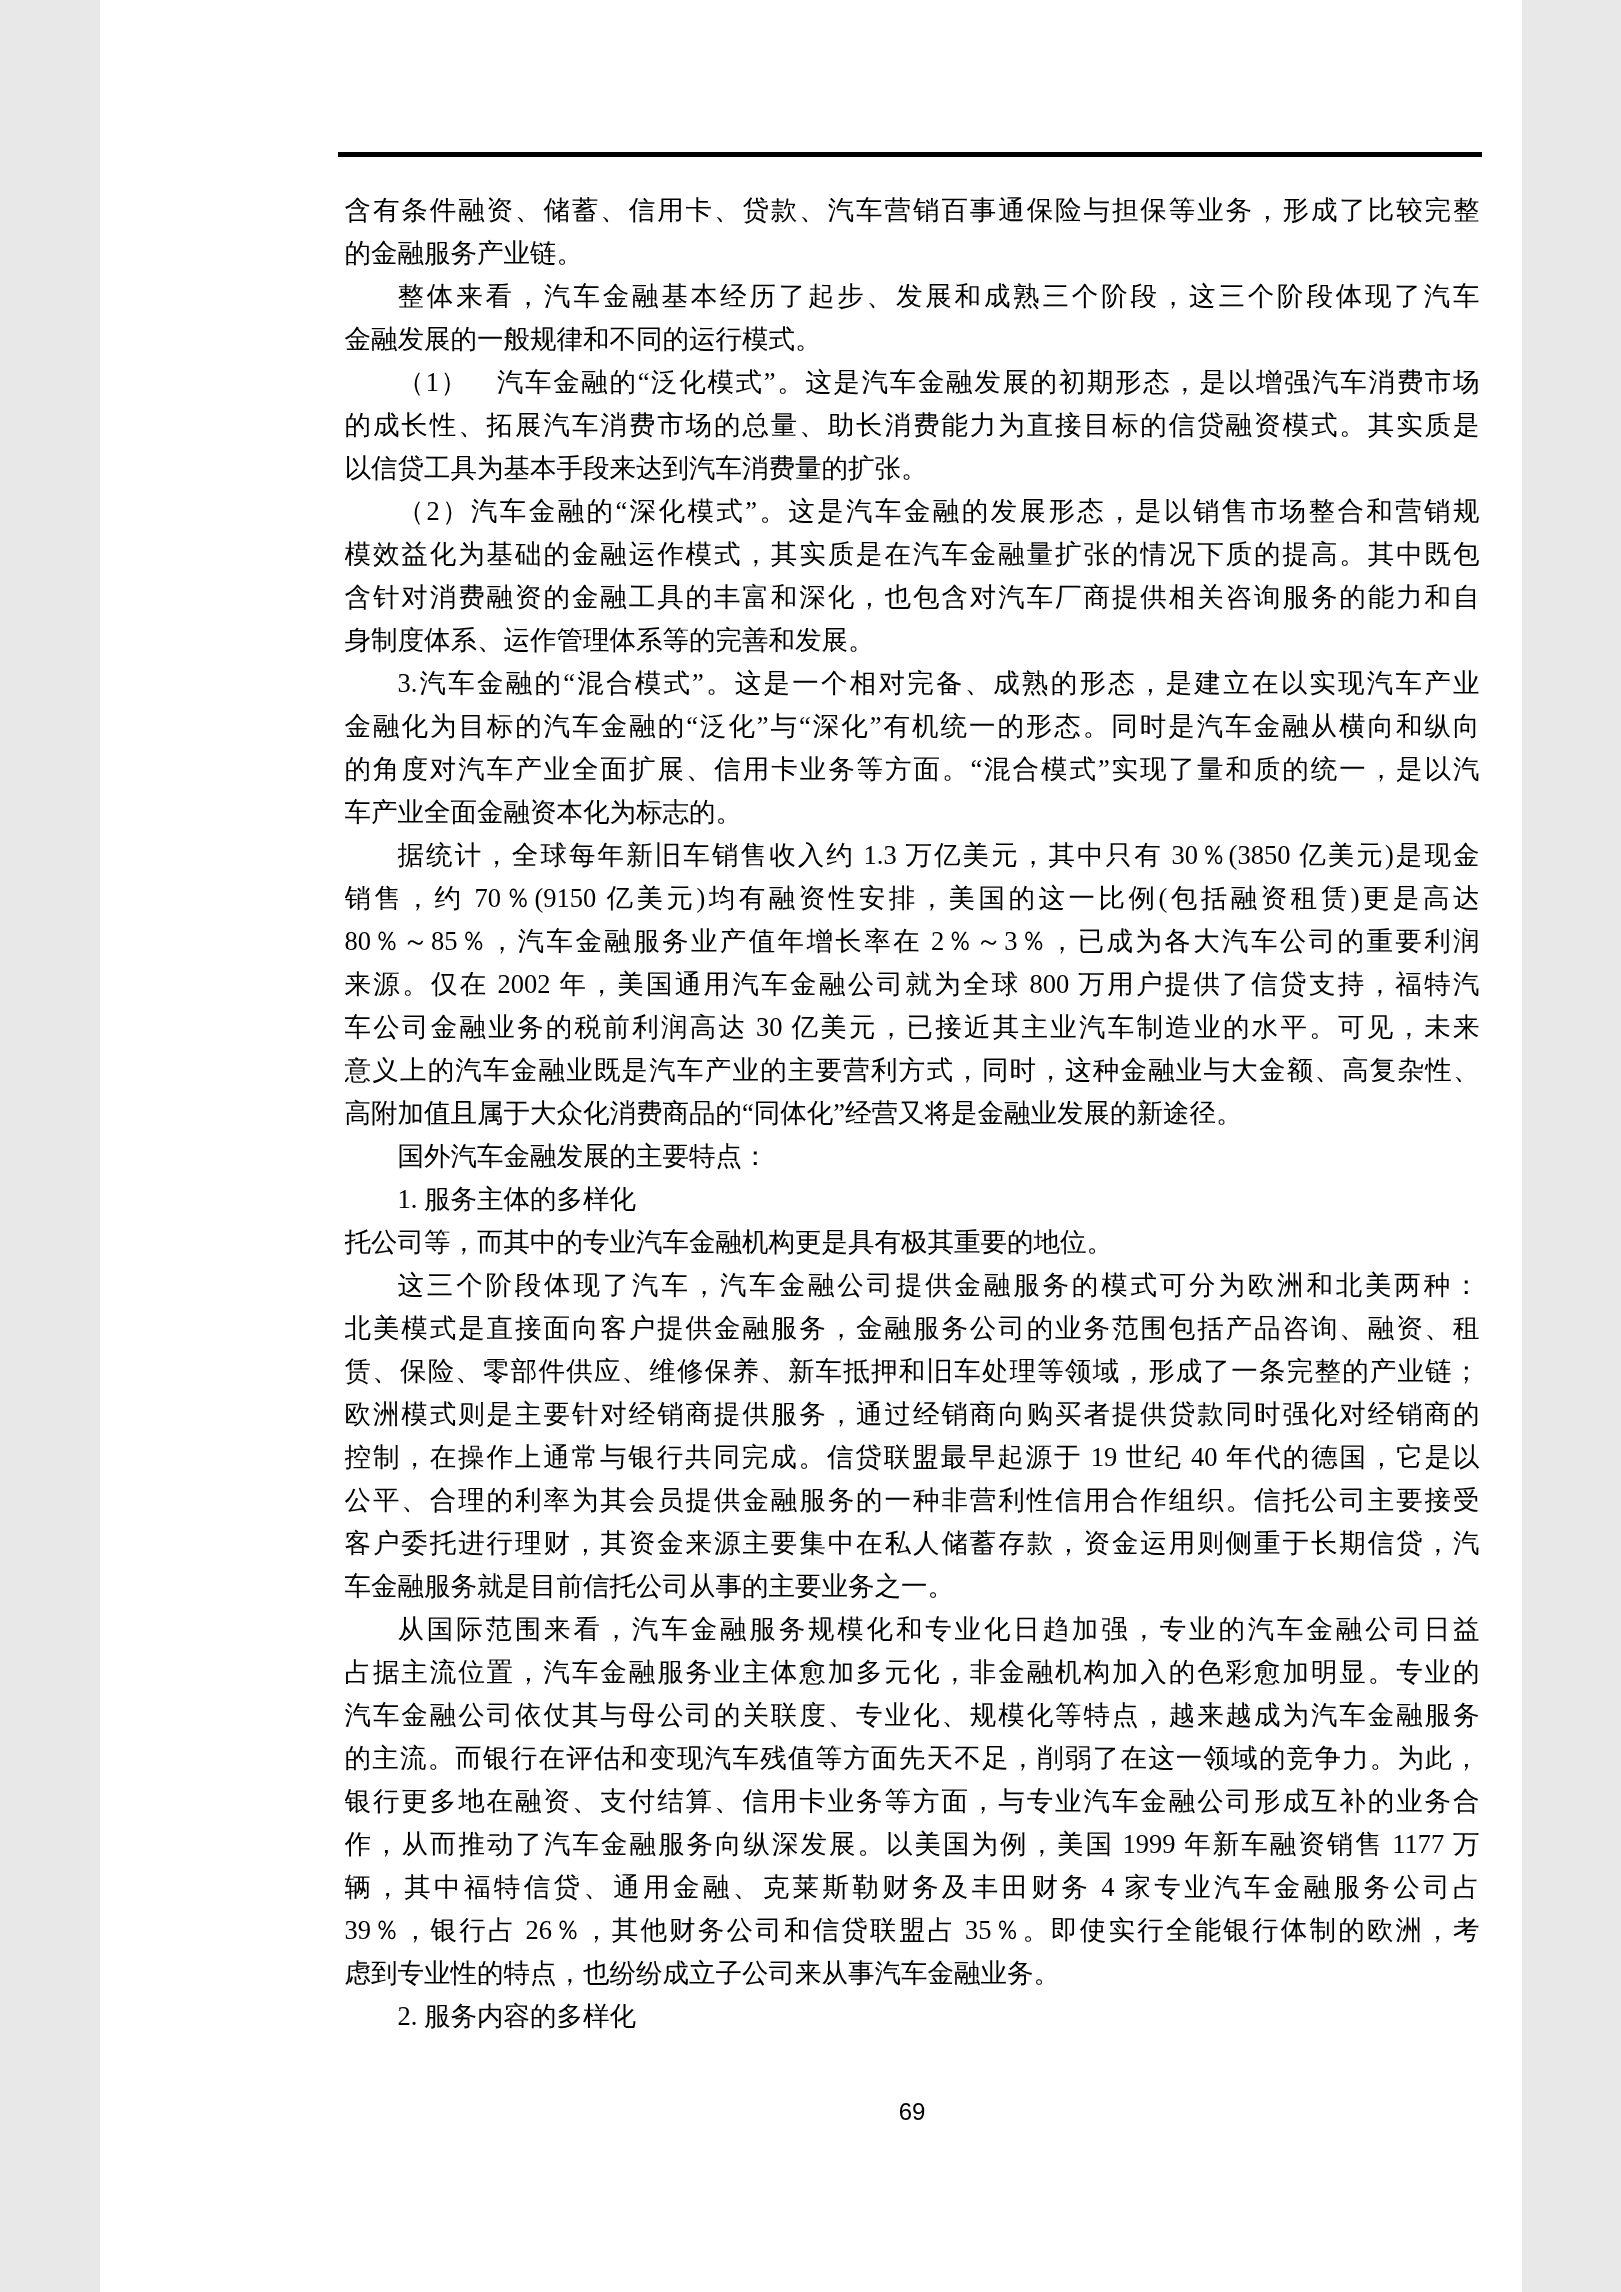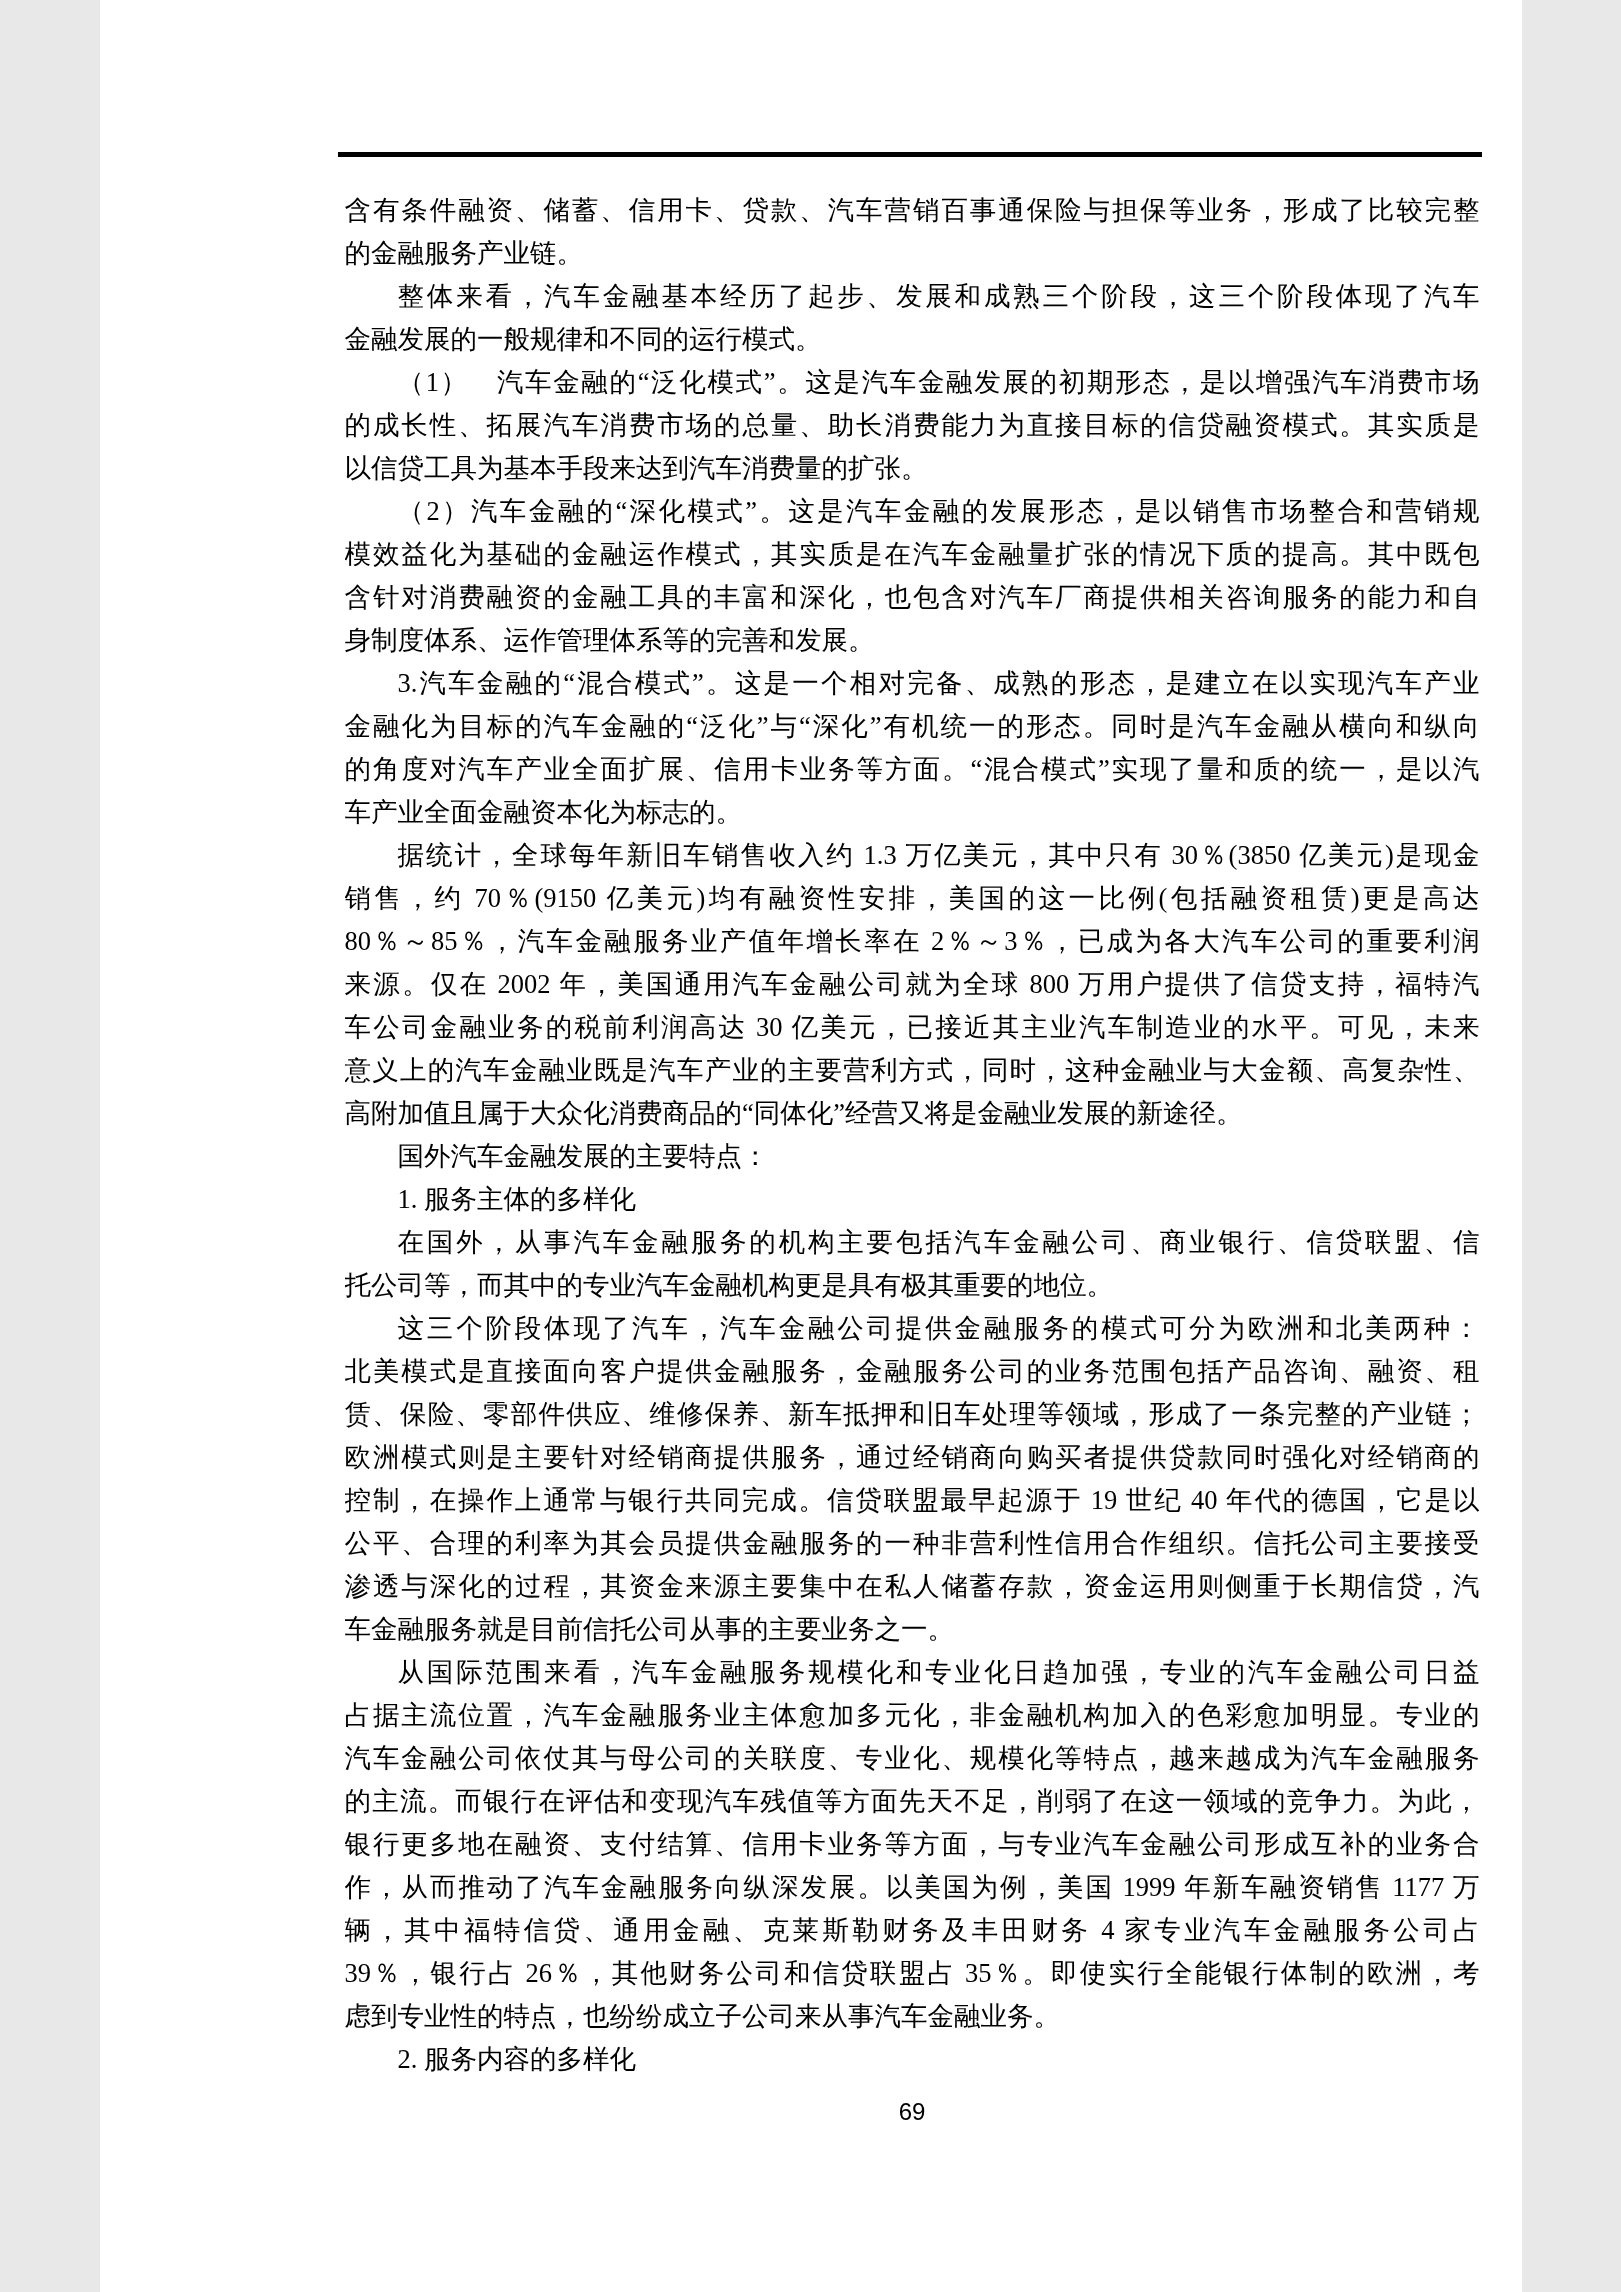--- a/index.html
+++ b/index.html
@@ -82,29 +82,28 @@
       <div class="line">车产业全面金融资本化为标志的。</div>
       <div class="line indent fill">据统计，全球每年新旧车销售收入约 1.3 万亿美元，其中只有 30％(3850 亿美元)是现金</div>
       <div class="line fill">销售，约 70％(9150 亿美元)均有融资性安排，美国的这一比例(包括融资租赁)更是高达</div>
       <div class="line fill">80％～85％，汽车金融服务业产值年增长率在 2％～3％，已成为各大汽车公司的重要利润</div>
       <div class="line fill">来源。仅在 2002 年，美国通用汽车金融公司就为全球 800 万用户提供了信贷支持，福特汽</div>
       <div class="line fill">车公司金融业务的税前利润高达 30 亿美元，已接近其主业汽车制造业的水平。可见，未来</div>
       <div class="line fill">意义上的汽车金融业既是汽车产业的主要营利方式，同时，这种金融业与大金额、高复杂性、</div>
       <div class="line">高附加值且属于大众化消费商品的“同体化”经营又将是金融业发展的新途径。</div>
       <div class="line indent">国外汽车金融发展的主要特点：</div>
       <div class="line indent">1. 服务主体的多样化</div>
-      <div class="line indent fill">在国外，从事汽车金融服务的机构主要包括汽车金融公司、商业银行、信贷联盟、信</div>
       <div class="line">托公司等，而其中的专业汽车金融机构更是具有极其重要的地位。</div>
       <div class="line indent fill">这三个阶段体现了汽车，汽车金融公司提供金融服务的模式可分为欧洲和北美两种：</div>
       <div class="line fill">北美模式是直接面向客户提供金融服务，金融服务公司的业务范围包括产品咨询、融资、租</div>
       <div class="line fill">赁、保险、零部件供应、维修保养、新车抵押和旧车处理等领域，形成了一条完整的产业链；</div>
       <div class="line fill">欧洲模式则是主要针对经销商提供服务，通过经销商向购买者提供贷款同时强化对经销商的</div>
       <div class="line fill">控制，在操作上通常与银行共同完成。信贷联盟最早起源于 19 世纪 40 年代的德国，它是以</div>
       <div class="line fill">公平、合理的利率为其会员提供金融服务的一种非营利性信用合作组织。信托公司主要接受</div>
-      <div class="line fill">渗透与深化的过程，其资金来源主要集中在私人储蓄存款，资金运用则侧重于长期信贷，汽</div>
+      <div class="line fill">客户委托进行理财，其资金来源主要集中在私人储蓄存款，资金运用则侧重于长期信贷，汽</div>
       <div class="line">车金融服务就是目前信托公司从事的主要业务之一。</div>
       <div class="line indent fill">从国际范围来看，汽车金融服务规模化和专业化日趋加强，专业的汽车金融公司日益</div>
       <div class="line fill">占据主流位置，汽车金融服务业主体愈加多元化，非金融机构加入的色彩愈加明显。专业的</div>
       <div class="line fill">汽车金融公司依仗其与母公司的关联度、专业化、规模化等特点，越来越成为汽车金融服务</div>
       <div class="line fill">的主流。而银行在评估和变现汽车残值等方面先天不足，削弱了在这一领域的竞争力。为此，</div>
       <div class="line fill">银行更多地在融资、支付结算、信用卡业务等方面，与专业汽车金融公司形成互补的业务合</div>
       <div class="line fill">作，从而推动了汽车金融服务向纵深发展。以美国为例，美国 1999 年新车融资销售 1177 万</div>
       <div class="line fill">辆，其中福特信贷、通用金融、克莱斯勒财务及丰田财务 4 家专业汽车金融服务公司占</div>
       <div class="line fill">39％，银行占 26％，其他财务公司和信贷联盟占 35％。即使实行全能银行体制的欧洲，考</div>
       <div class="line">虑到专业性的特点，也纷纷成立子公司来从事汽车金融业务。</div>

